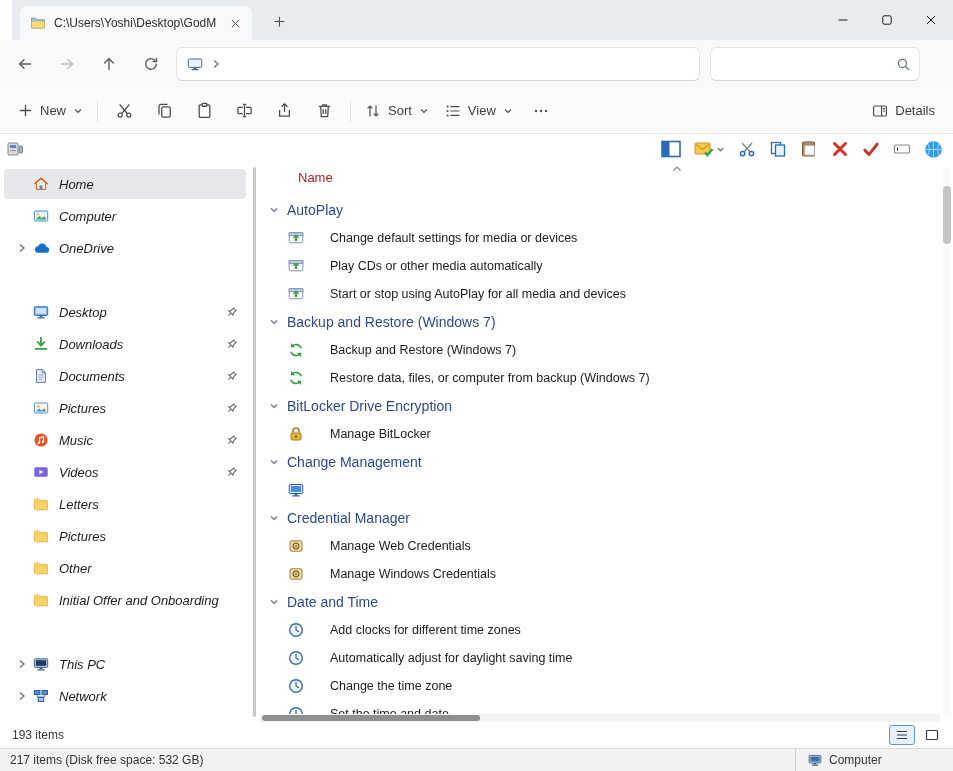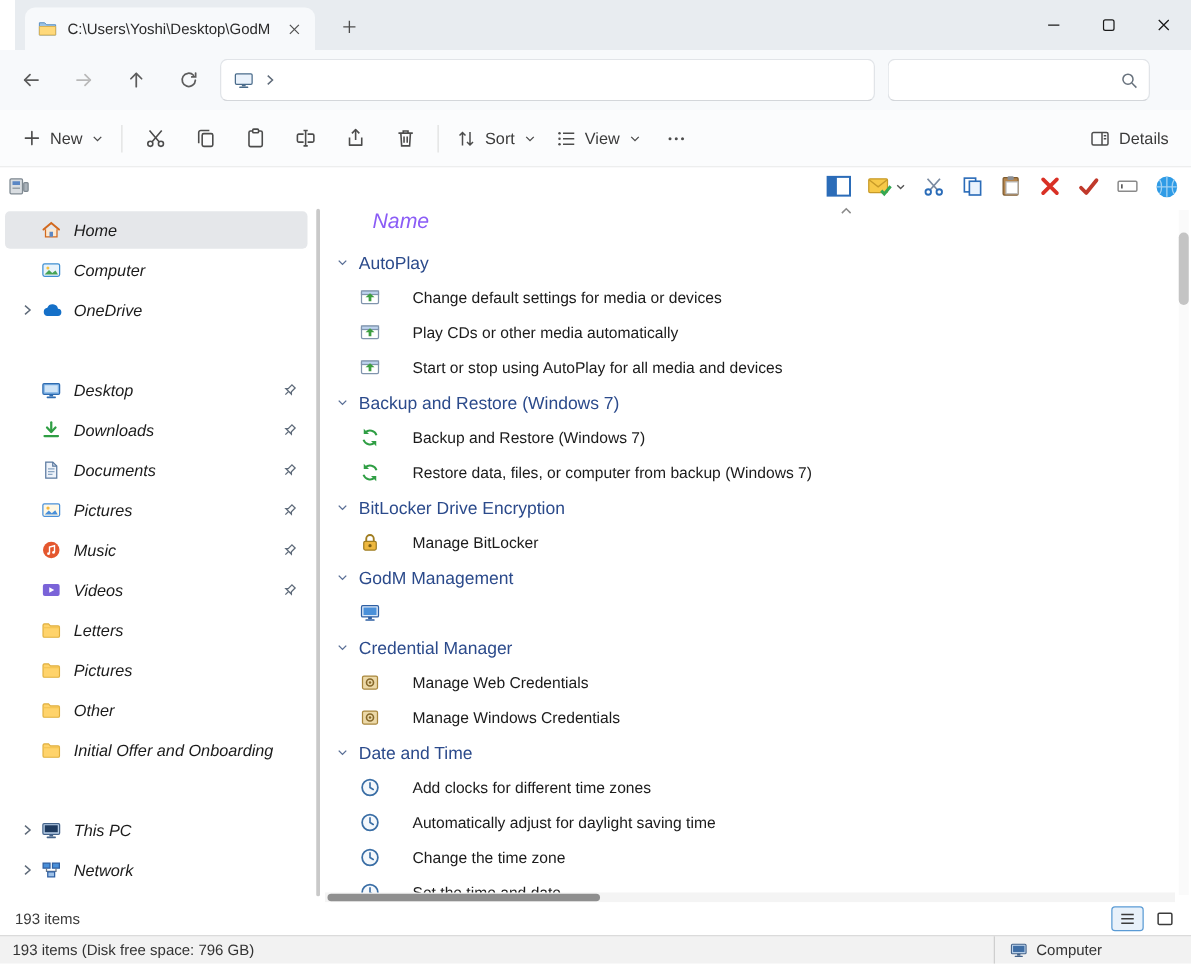--- a/index.html
+++ b/index.html
@@ -45,21 +45,21 @@
   .side-item.selected{background:#e5e7ea;}
   .chevslot{width:20px;display:flex;align-items:center;justify-content:center;}
   .side-ic{width:18px;display:flex;justify-content:center;margin-right:9px;}
   .side-label{flex:1;font-size:13px;white-space:nowrap;overflow:hidden;font-style:italic;}
   .pin{width:18px;display:flex;justify-content:center;}
   .side-gap{height:32px;}
   .splitter{position:absolute;top:167px;left:253px;width:3px;height:550px;background:#c9c9c9;border-radius:2px;}
 
   
   .content{position:absolute;top:164px;left:260px;right:13px;bottom:49px;overflow:hidden;background:#fff;}
-  .col-header{position:relative;height:26px;display:flex;align-items:center;padding-left:38px;color:#8b5cf6;font-size:17px;font-style:italic;}
+  .col-header{position:relative;height:26px;display:flex;align-items:center;padding-left:38px;color:#b91c1c;font-size:13px;}
   .sort-caret{position:absolute;left:412px;top:1px;}
   .group-header{height:28px;display:flex;align-items:center;gap:7px;padding-left:8px;color:#2b4a8b;font-size:14px;}
   .group-header.first{margin-top:6px;}
   .row{height:28px;display:flex;align-items:center;gap:26px;padding-left:28px;font-size:12.5px;}
   .rlabel{white-space:nowrap;}
   .hscroll{position:absolute;left:0;right:0;bottom:0;height:8px;background:#f4f4f4;}
   .hthumb{position:absolute;left:2px;top:1px;width:218px;height:6px;background:#8f8f8f;border-radius:3px;}
   .vscroll{position:absolute;top:168px;right:2px;width:8px;height:548px;background:#fafafa;}
   .vthumb{position:absolute;top:18px;left:0;width:8px;height:58px;background:#c4c4c4;border-radius:4px;}
 
@@ -689,21 +689,21 @@
         </span>
       <span class="rlabel">Manage BitLocker</span>
     </div>
 
     <div class="group-header">
       <span>
           <svg width="12" height="12" viewBox="0 0 16 16">
             <path d="M4 6l4 4 4-4" fill="none" stroke="#5a6f96" stroke-width="1.5"></path>
           </svg>
         </span>
-      <span>GodM Management</span>
+      <span>Change Management</span>
     </div>
     <div class="row">
       <span>
           <svg width="16" height="16" viewBox="0 0 16 16">
             <rect x="1.2" y="2.5" width="13.6" height="9" rx="1" fill="#dce9f8" stroke="#2e5fa3"></rect>
             <rect x="2.8" y="4" width="10.4" height="6" fill="#4a90d9"></rect>
             <rect x="6.5" y="11.5" width="3" height="1.8" fill="#2e5fa3"></rect>
             <rect x="4.3" y="13.3" width="7.4" height="1.3" rx=".5" fill="#2e5fa3"></rect>
           </svg>
         </span>
@@ -802,21 +802,21 @@
       </div>
       <div class="vtoggle">
         <svg width="14" height="14" viewBox="0 0 14 14" fill="none" stroke="#3b3b3b" stroke-width="1.2">
             <rect x="1.5" y="2.5" width="11" height="9" rx="1"></rect>
           </svg>
       </div>
     </div>
   </div>
 
   <div class="statusbar">
-    <span>193 items (Disk free space: 796 GB)</span>
+    <span>217 items (Disk free space: 532 GB)</span>
     <div class="status-right">
       <span>
         <svg width="14" height="14" viewBox="0 0 16 16">
             <rect x="1.3" y="2.8" width="13.4" height="8.6" rx="1" fill="#b8cfe8" stroke="#44638a"></rect>
             <rect x="2.8" y="4.2" width="10.4" height="5.6" fill="#3f6ea5"></rect>
             <rect x="6.5" y="11.4" width="3" height="1.8" fill="#44638a"></rect>
             <rect x="4.3" y="13.2" width="7.4" height="1.3" rx=".5" fill="#44638a"></rect>
           </svg>
       </span>
       <span>Computer</span>

